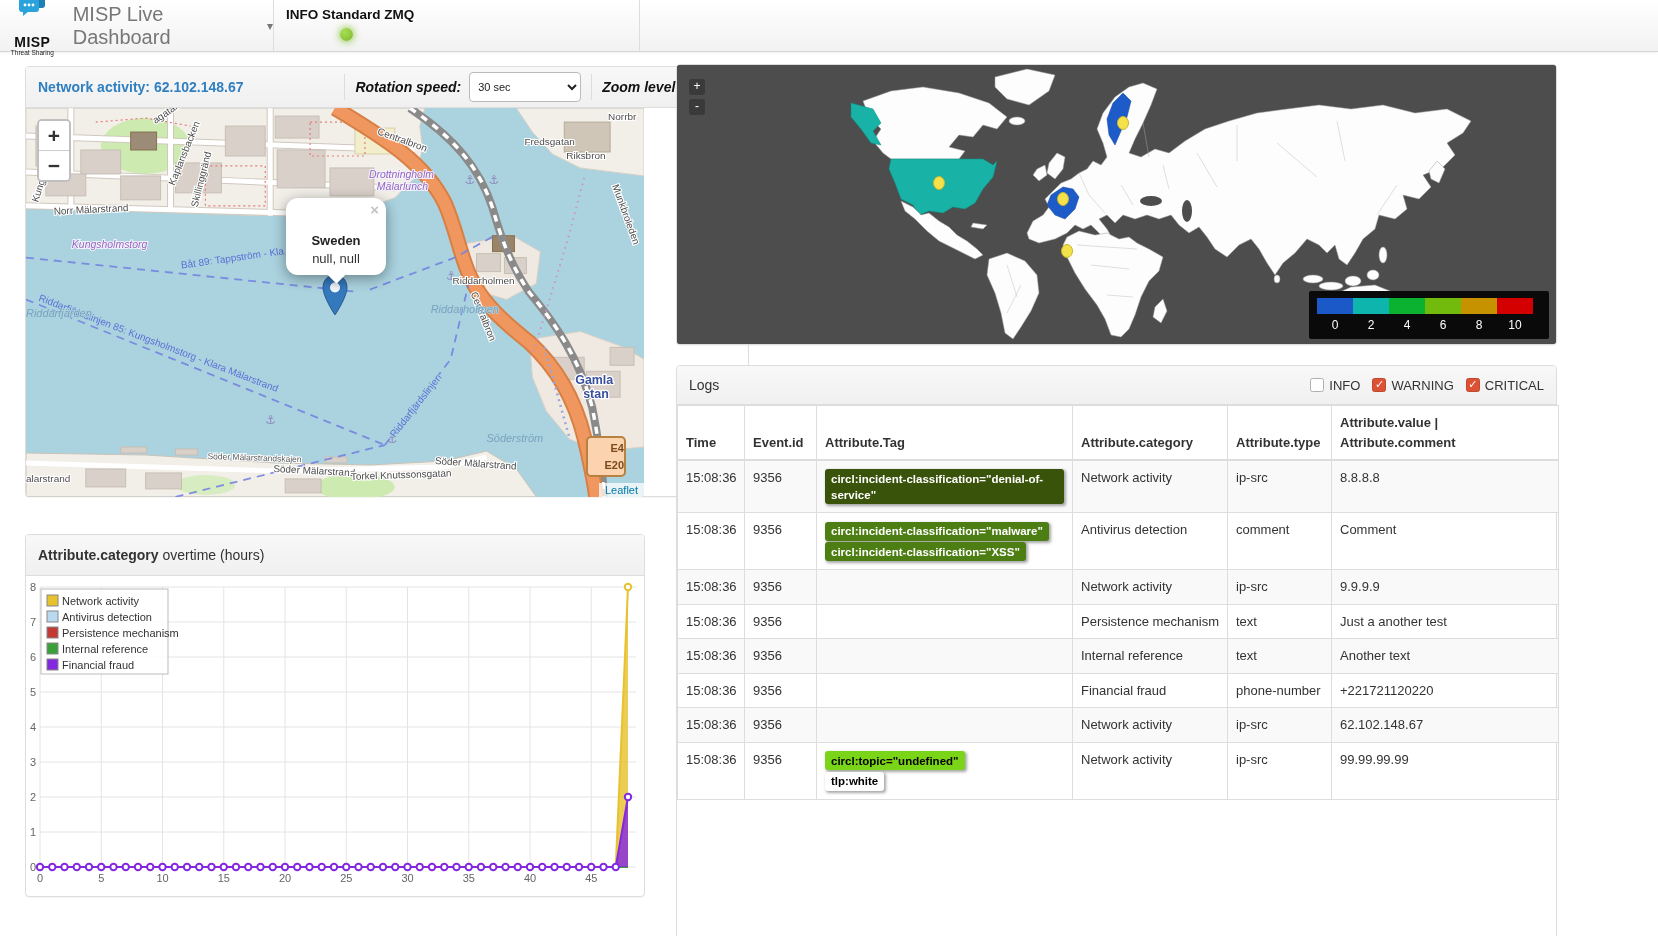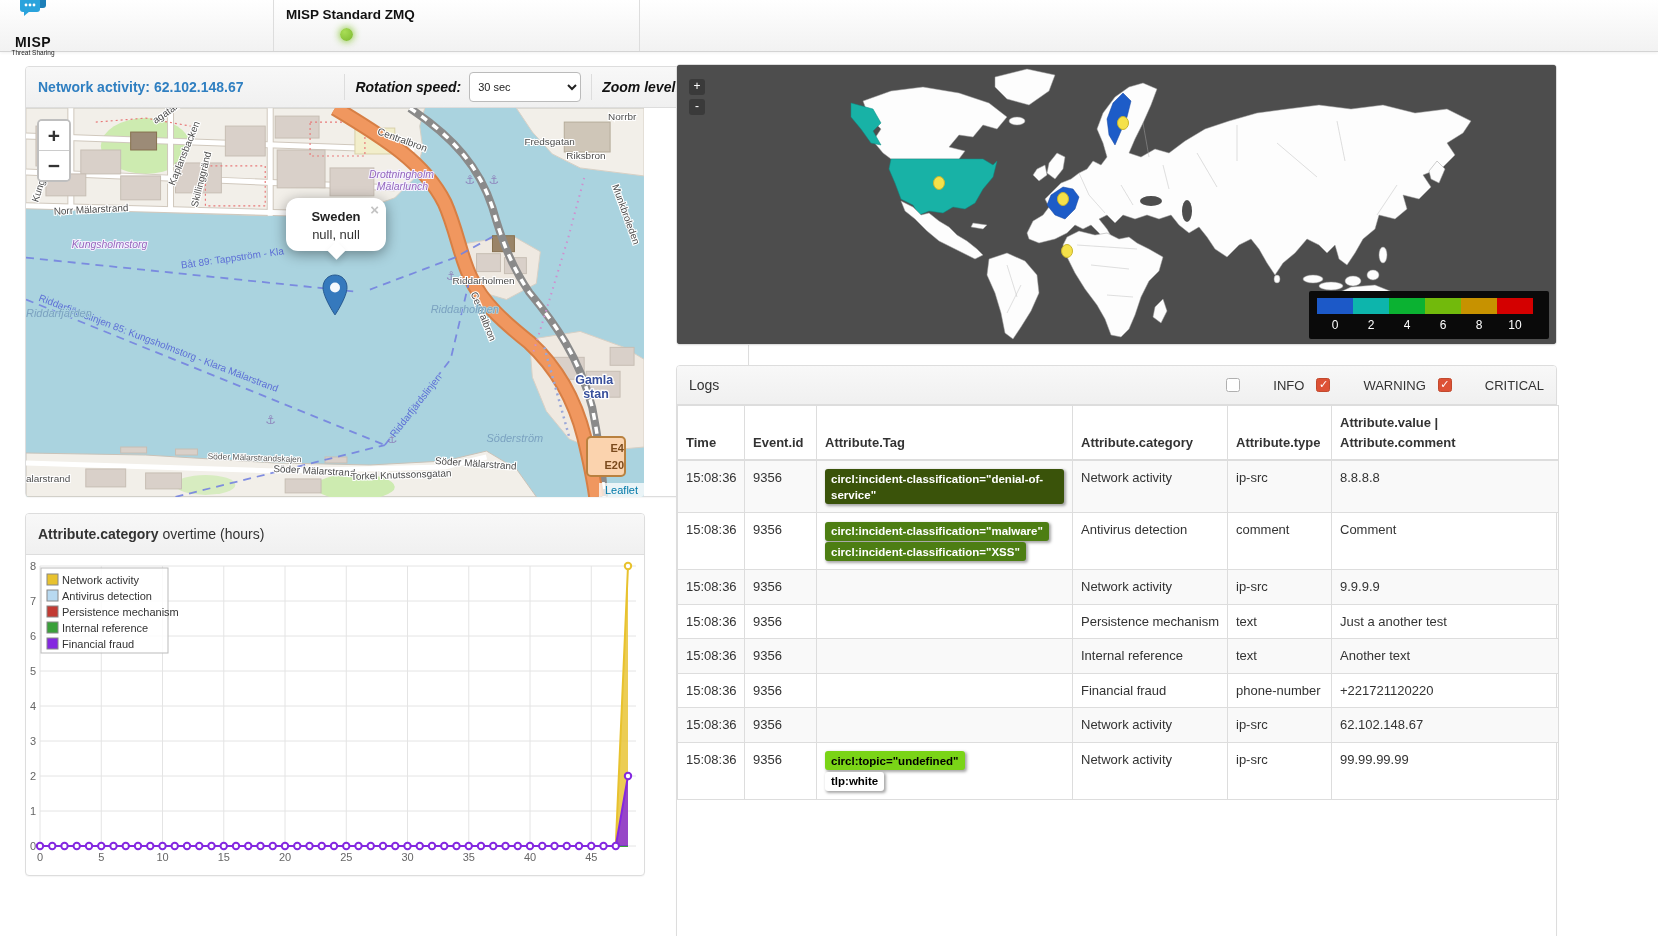--- a/index.html
+++ b/index.html
@@ -35,21 +35,21 @@
   .ml-water-route{font-size:10px;fill:#5d6fd6;paint-order:stroke;stroke:#aad3df;stroke-width:2px;}
   .ml-water-name{font-size:11px;font-style:italic;fill:#7ba2c0;paint-order:stroke;stroke:#aad3df;stroke-width:1.5px;}
   .ml-town{font-size:12.5px;font-weight:bold;fill:#39509c;paint-order:stroke;stroke:#ffffff;stroke-width:2.5px;}
   .anchor{font-size:12px;fill:#8a7ab8;opacity:.85;}
   .lf-zoom{position:absolute;left:11px;top:11px;width:30px;border:2px solid rgba(0,0,0,.25);border-radius:5px;background:#fff;z-index:30;}
   .lf-zoom div{width:30px;height:29px;line-height:29px;text-align:center;font-size:21px;font-weight:bold;color:#333;cursor:pointer;background:#fff;}
   .lf-zoom div:first-child{border-bottom:1px solid #ccc;border-radius:3px 3px 0 0;}
   .lf-zoom div:last-child{border-radius:0 0 3px 3px;}
   .lf-popup{position:absolute;left:260px;top:90px;width:100px;background:#fff;border-radius:12px;
     box-shadow:0 3px 14px rgba(0,0,0,.4);z-index:25;padding:11px 14px 9px;box-sizing:border-box;text-align:center;}
-  .lf-popup-title{font-weight:bold;font-size:13px;color:#222;}
+  .lf-popup-title{font-weight:bold;font-size:13px;color:#222;margin-top:24px;}
   .lf-popup-body{font-size:13px;color:#333;margin-top:3px;}
   .lf-popup-close{position:absolute;top:4px;right:7px;font-size:15px;font-weight:bold;color:#c3c3c3;cursor:pointer;line-height:1;}
   .lf-tail{position:absolute;left:44px;bottom:-6px;width:13px;height:13px;background:#fff;transform:rotate(45deg);box-shadow:3px 3px 6px rgba(0,0,0,.12);}
   .lf-marker{position:absolute;left:296px;top:166px;z-index:20;}
   .lf-attrib{position:absolute;right:0;bottom:0;background:rgba(255,255,255,.75);padding:1px 6px;font-size:11px;color:#0078a8;z-index:30;}
   .road-shield{position:absolute;left:560px;top:328px;width:36px;background:#fbd3ae;border:2px solid #b9813f;border-radius:5px;
     font-size:11px;font-weight:bold;color:#7a4a1d;text-align:right;line-height:1.5;padding:2px 0;z-index:18;}
   
   #world-wrap{position:relative;width:879px;height:279px;background:var(--world-bg);border-radius:3px;overflow:hidden;}
   .w-zoom{position:absolute;left:12px;top:14px;z-index:10;}
@@ -58,21 +58,21 @@
   .country-teal{fill:var(--country-teal);stroke:#0d8d84;stroke-width:.5;}
   .country-blue{fill:var(--country-blue);stroke:#15459c;stroke-width:.5;}
   .borders{stroke:#b3b3b3;stroke-width:.6;fill:none;opacity:.7;}
   
   .chart-title-bold{font-weight:bold;}
   .c-axis{font-size:11px;fill:#666;}
   .c-legend-text{font-size:11px;fill:#333;}
   
   .logs-heading{justify-content:space-between;height:38px;}
   .filters{display:flex;align-items:center;}
-  .filter{display:inline-flex;align-items:center;margin-left:12px;font-size:13px;color:#333;cursor:pointer;gap:28px;}
+  .filter{display:inline-flex;align-items:center;margin-left:12px;font-size:13px;color:#333;cursor:pointer;}
   .cb{width:14px;height:14px;border:1px solid #b0b0b0;border-radius:2.5px;background:#fff;margin-right:5px;position:relative;box-sizing:border-box;}
   .cb.checked{background:var(--cb-checked);border-color:#c14a2e;}
   .cb.checked::after{content:"✓";color:#fff;font-size:11px;font-weight:bold;position:absolute;left:1.5px;top:-1.5px;}
   table.logs{width:100%;border-collapse:collapse;font-size:13px;table-layout:fixed;}
   table.logs th,table.logs td{border:1px solid #ddd;padding:7px 8px;text-align:left;vertical-align:top;line-height:1.5;}
   table.logs th{font-weight:bold;vertical-align:bottom;border-bottom-width:2px;background:#fff;}
   table.logs tbody tr:nth-child(odd){background:#f9f9f9;}
   .tag-line{margin:1px 0;}
   .tag{display:inline-block;padding:1.5px 6px;border-radius:3px;font-weight:bold;font-size:11.5px;
     box-shadow:1.5px 1.5px 3px rgba(0,0,0,.35);line-height:1.4;}
@@ -91,23 +91,27 @@
         <rect x="9" y="0" width="19" height="13" rx="3" fill="#1d7fb8"></rect>
         <rect x="2" y="3" width="20" height="14" rx="3" fill="#2aa3dc"></rect>
         <polygon points="6,16 6,21 12,16" fill="#2aa3dc"></polygon>
         <circle cx="8" cy="10" r="1.4" fill="#fff"></circle>
           <circle cx="12" cy="10" r="1.4" fill="#fff"></circle>
           <circle cx="16" cy="10" r="1.4" fill="#fff"></circle>
       </svg>
       <span class="brand-word">MISP</span>
       <span class="brand-sub">Threat Sharing</span>
     </div>
+    <div class="nav-menu">
+      <span>MISP Live Dashboard</span>
+      <span class="nav-caret">▾</span>
+    </div>
   </div>
   <div class="zmq-tab">
-    <div class="zmq-title">MISP Standard ZMQ</div>
+    <div class="zmq-title">INFO Standard ZMQ</div>
     <div class="zmq-dot"></div>
   </div>
 </div>
 
 <div class="panel" style="left:25px;top:66px;width:724px;height:431px;">
   <div class="panel-heading" style="height:40px;">
     <span class="map-title">Network activity: 62.102.148.67</span>
     <span style="flex:1"></span>
     <span class="hsep"></span>
     <span class="ctrl-label">Rotation speed:</span>
@@ -357,21 +361,21 @@
           <text x="838" y="264" fill="#fff" font-size="12" text-anchor="middle">10</text>
         </g>
     </svg>
     <div class="w-zoom">
       <div>+</div>
       <div>-</div>
     </div>
   </div>
 </div>
 
-<div class="panel" style="left:25px;top:513px;width:620px;height:363px;">
+<div class="panel" style="left:25px;top:534px;width:620px;height:363px;">
   <div class="panel-heading" style="height:40px;">
     <span>
       <span class="chart-title-bold">Attribute.category</span><span> overtime (hours)</span>
     </span>
   </div>
   <svg id="chart-svg" width="618" height="321" viewBox="0 0 618 321">
       <line x1="14" y1="291" x2="610" y2="291" stroke="#e4e4e4" stroke-width="1"></line>
       <line x1="14" y1="256" x2="610" y2="256" stroke="#e4e4e4" stroke-width="1"></line>
       <line x1="14" y1="221" x2="610" y2="221" stroke="#e4e4e4" stroke-width="1"></line>
       <line x1="14" y1="186" x2="610" y2="186" stroke="#e4e4e4" stroke-width="1"></line>

